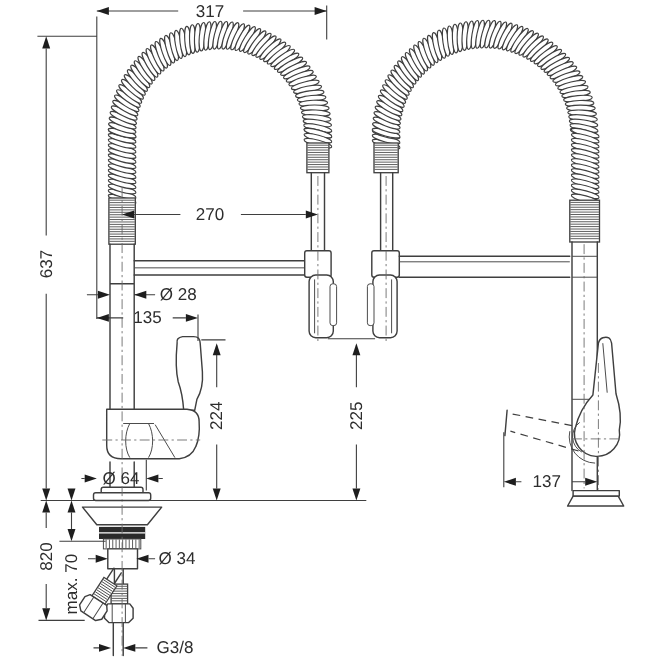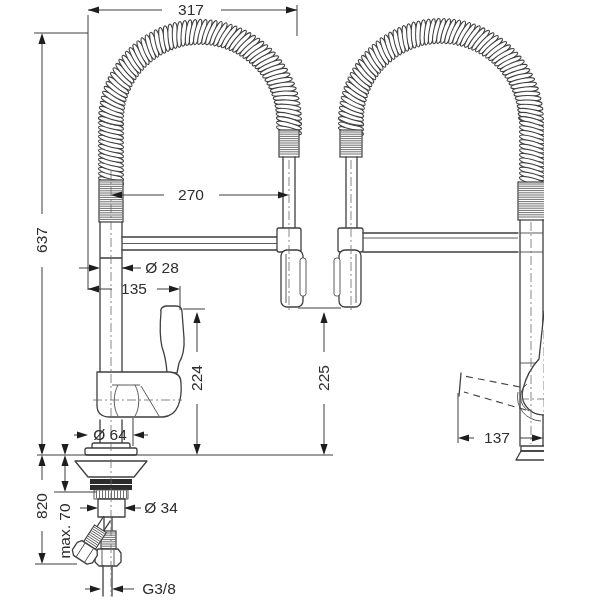--- a/index.html
+++ b/index.html
@@ -1,16 +1,16 @@
 <!DOCTYPE html>
 <html><head>
 <meta charset="utf-8">
 <style>
   html,body{margin:0;padding:0;background:#fff;}
-  .stage{position:relative;width:544px;height:600px;background:#fff;overflow:hidden;
+  .stage{position:relative;width:600px;height:600px;background:#fff;overflow:hidden;
          font-family:"Liberation Sans",sans-serif;}
   svg{display:block;}
   .ln   {stroke:#3f3f3f;stroke-width:1.3;fill:none;stroke-linecap:round;stroke-linejoin:round;}
   .lnth {stroke:#4a4a4a;stroke-width:0.9;fill:none;}
   .dim  {stroke:#3f3f3f;stroke-width:1;fill:none;}
   .cl   {stroke:#6a6a6a;stroke-width:0.8;fill:none;stroke-dasharray:9 3 2 3;}
   .dash {stroke:#3f3f3f;stroke-width:1.1;fill:none;stroke-dasharray:7 5;}
   .fillw{fill:#fff;}
   .arrow{fill:#1e1e1e;stroke:none;}
   text.dimtxt{font-family:"Liberation Sans",sans-serif;font-size:15.5px;fill:#2d2d2d;}

